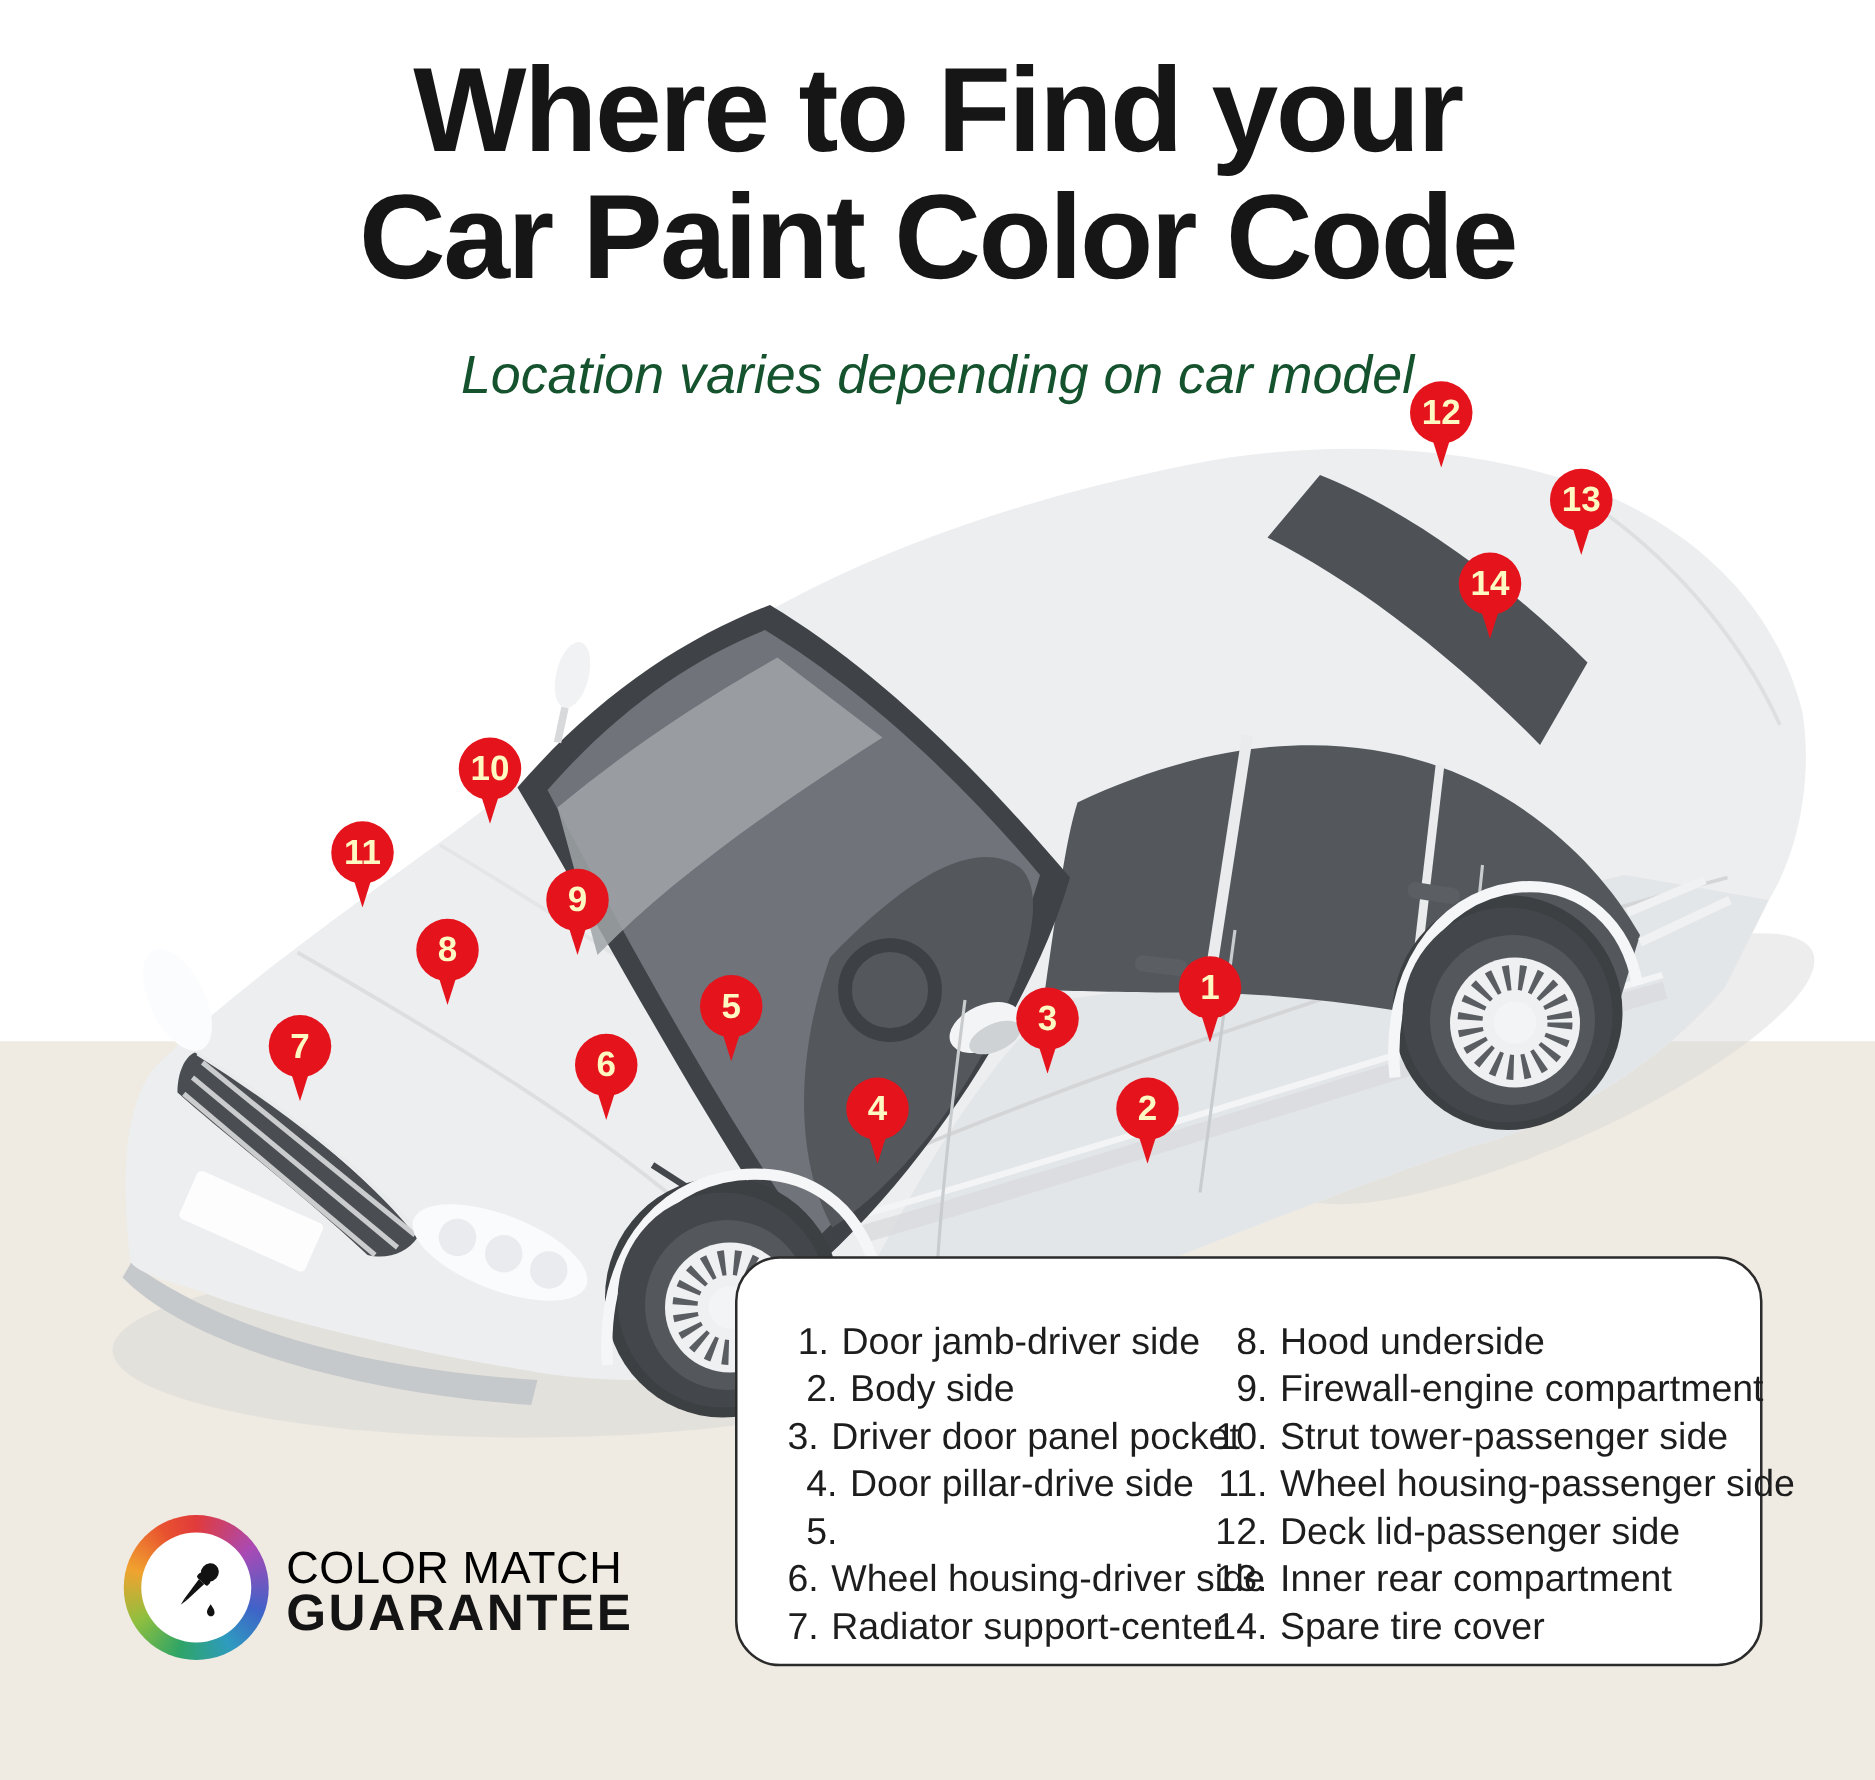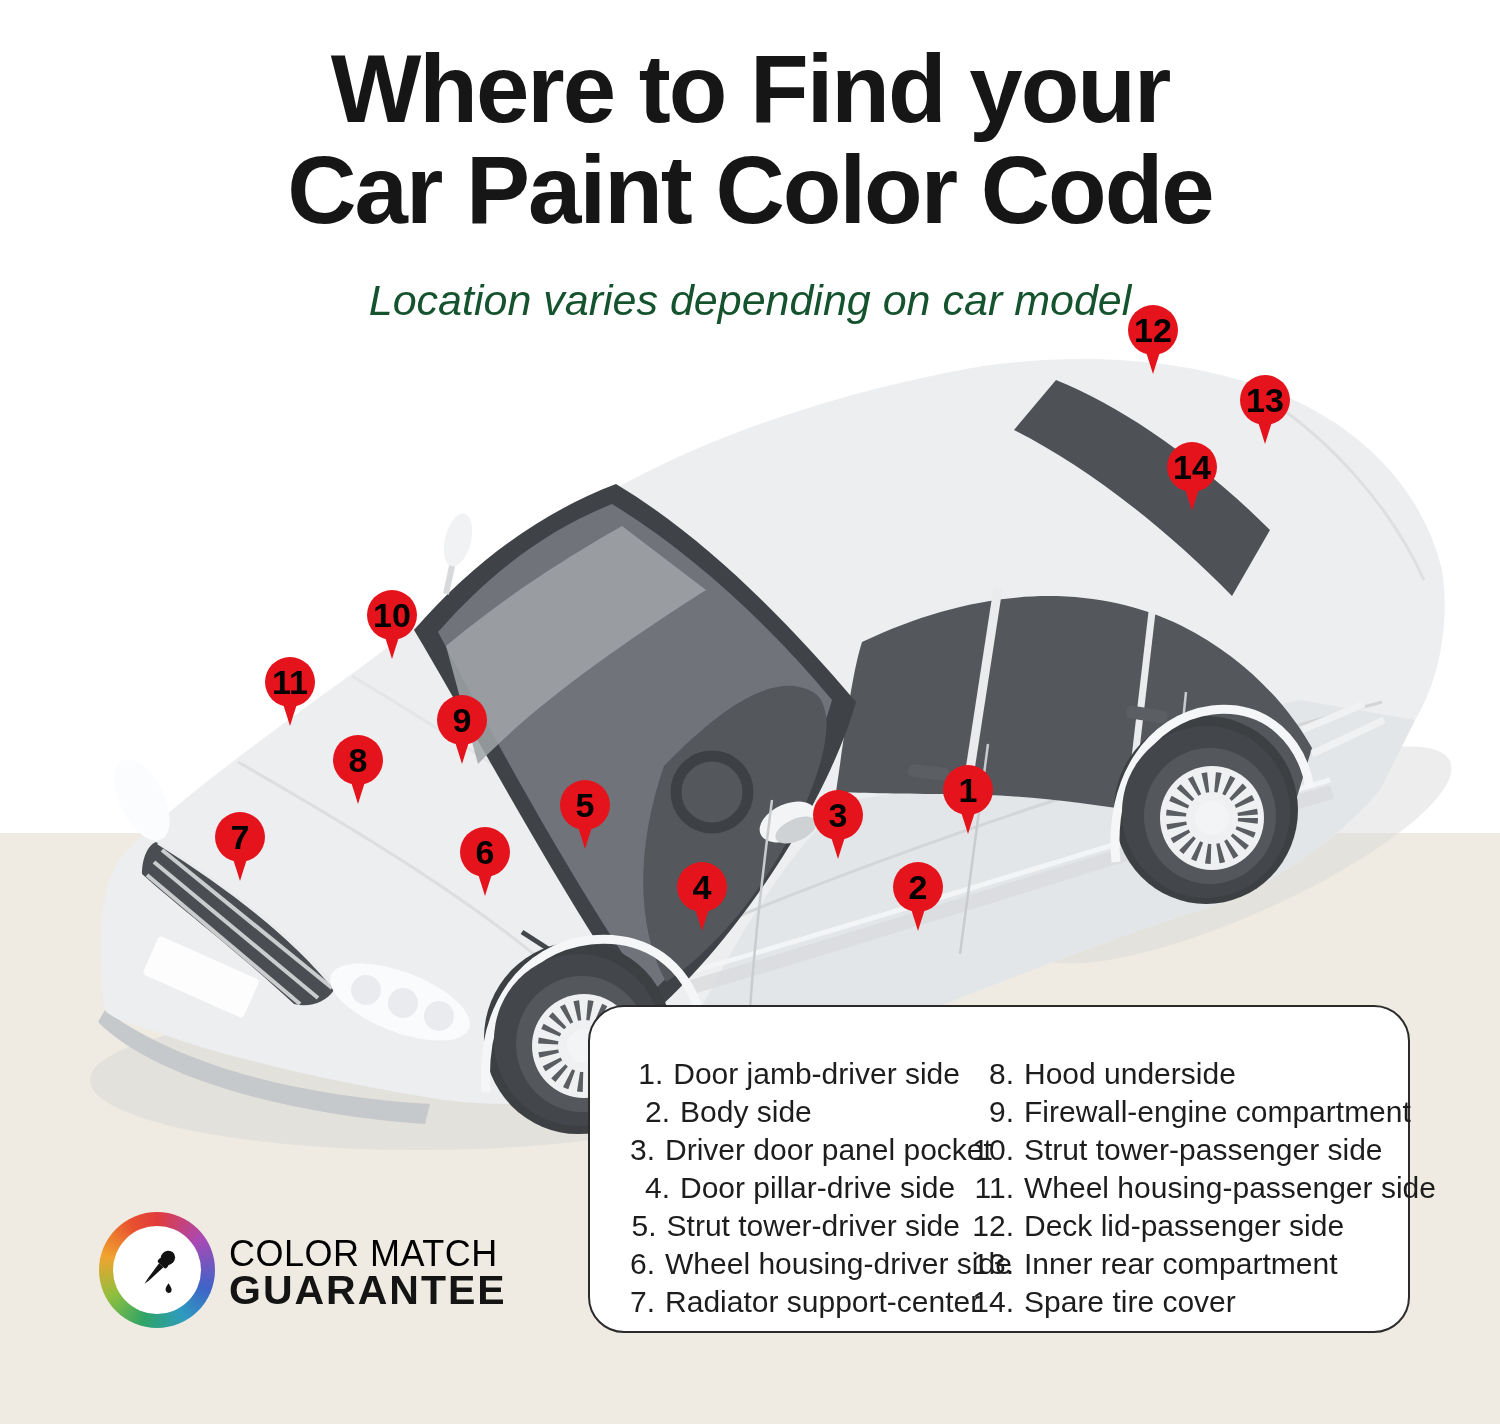--- a/index.html
+++ b/index.html
@@ -13,21 +13,21 @@
   .title{font-size:96px;line-height:101px;font-weight:800;letter-spacing:-2px;color:#161616;padding-top:6px;}
   .subtitle{font-size:43px;font-style:italic;color:#14532d;margin-top:36px;}
 
   
   .car-layer{position:absolute;left:0;top:0;width:1500px;height:1424px;}
 
   
   .pin-layer{position:absolute;left:0;top:0;width:1500px;height:1424px;}
   .pin{position:absolute;width:50px;height:50px;margin:-25px 0 0 -25px;background:var(--pin-red,#e5131b);
        border-radius:50%;display:flex;align-items:center;justify-content:center;z-index:5;}
-  .pin-num{color:#000000;font-weight:700;font-size:34px;line-height:1;}
+  .pin-num{color:#fef9c3;font-weight:700;font-size:28px;line-height:1;}
   .pin-tail{position:absolute;left:50%;top:42px;transform:translateX(-50%);width:17px;height:27px;
        background:var(--pin-red,#e5131b);clip-path:polygon(0 0,100% 0,50% 100%);}
 
   
   .legend-box{position:absolute;left:588px;top:1005px;width:822px;height:328px;background:#ffffff;
        border:2px solid var(--box-border,#2b2b2b);border-radius:36px;box-sizing:border-box;
        padding:50px 0 0 40px;z-index:8;}
   .legend-grid{display:flex;}
   .legend-col1{width:330px;}
   .legend-col2{flex:1;}
@@ -229,21 +229,20 @@
           <div class="legend-row">
             <span class="lnum">3.</span>
             <span class="llab">Driver door panel pocket</span>
           </div>
           <div class="legend-row">
             <span class="lnum">4.</span>
             <span class="llab">Door pillar-drive side</span>
           </div>
           <div class="legend-row">
             <span class="lnum">5.</span>
-            <span class="llab">Strut tower-driver side</span>
           </div>
           <div class="legend-row">
             <span class="lnum">6.</span>
             <span class="llab">Wheel housing-driver side</span>
           </div>
           <div class="legend-row">
             <span class="lnum">7.</span>
             <span class="llab">Radiator support-center</span>
           </div>
         </div>

